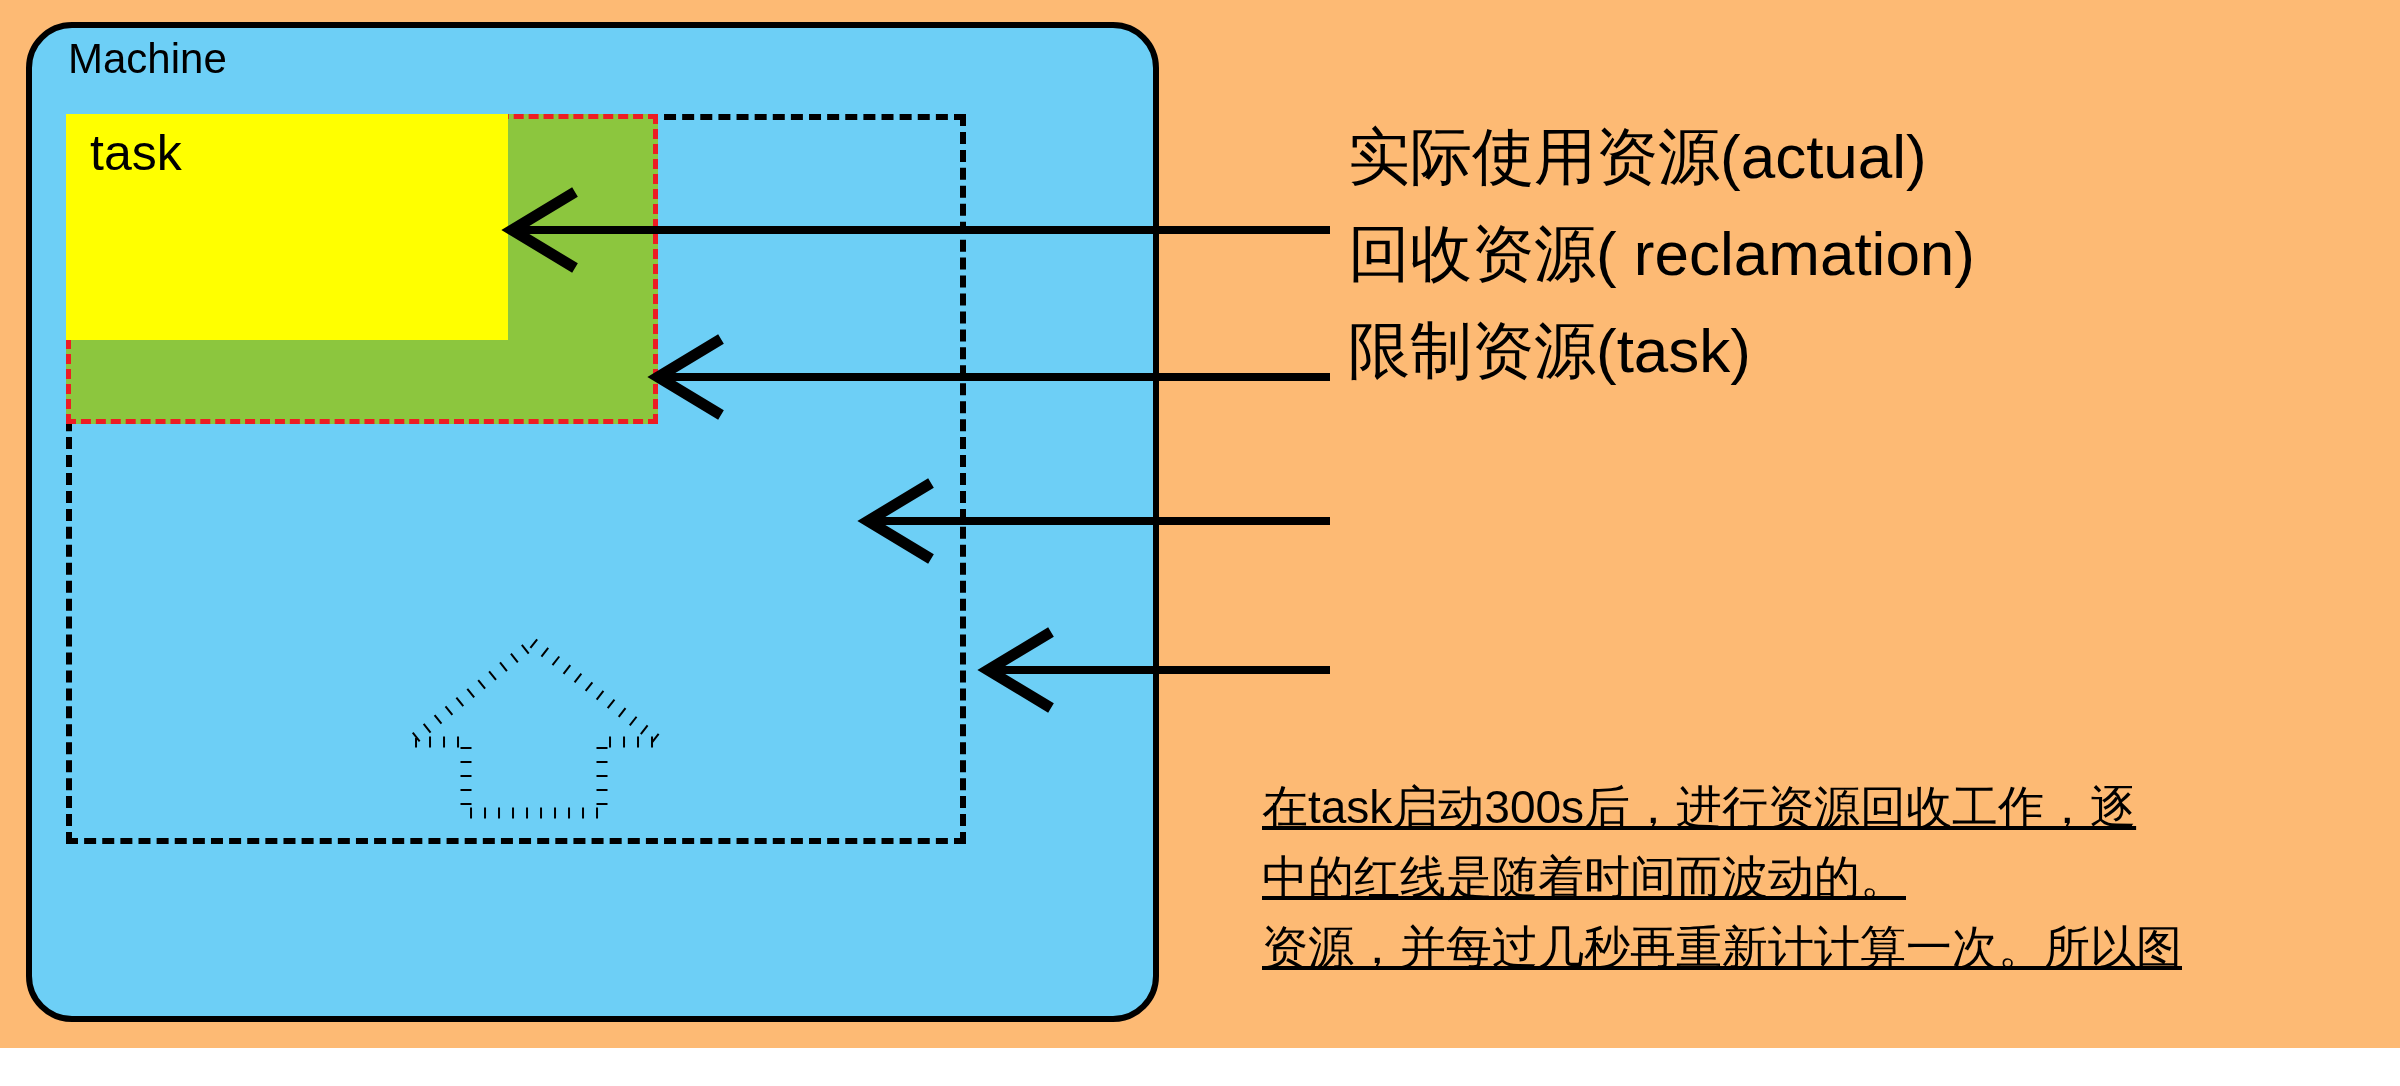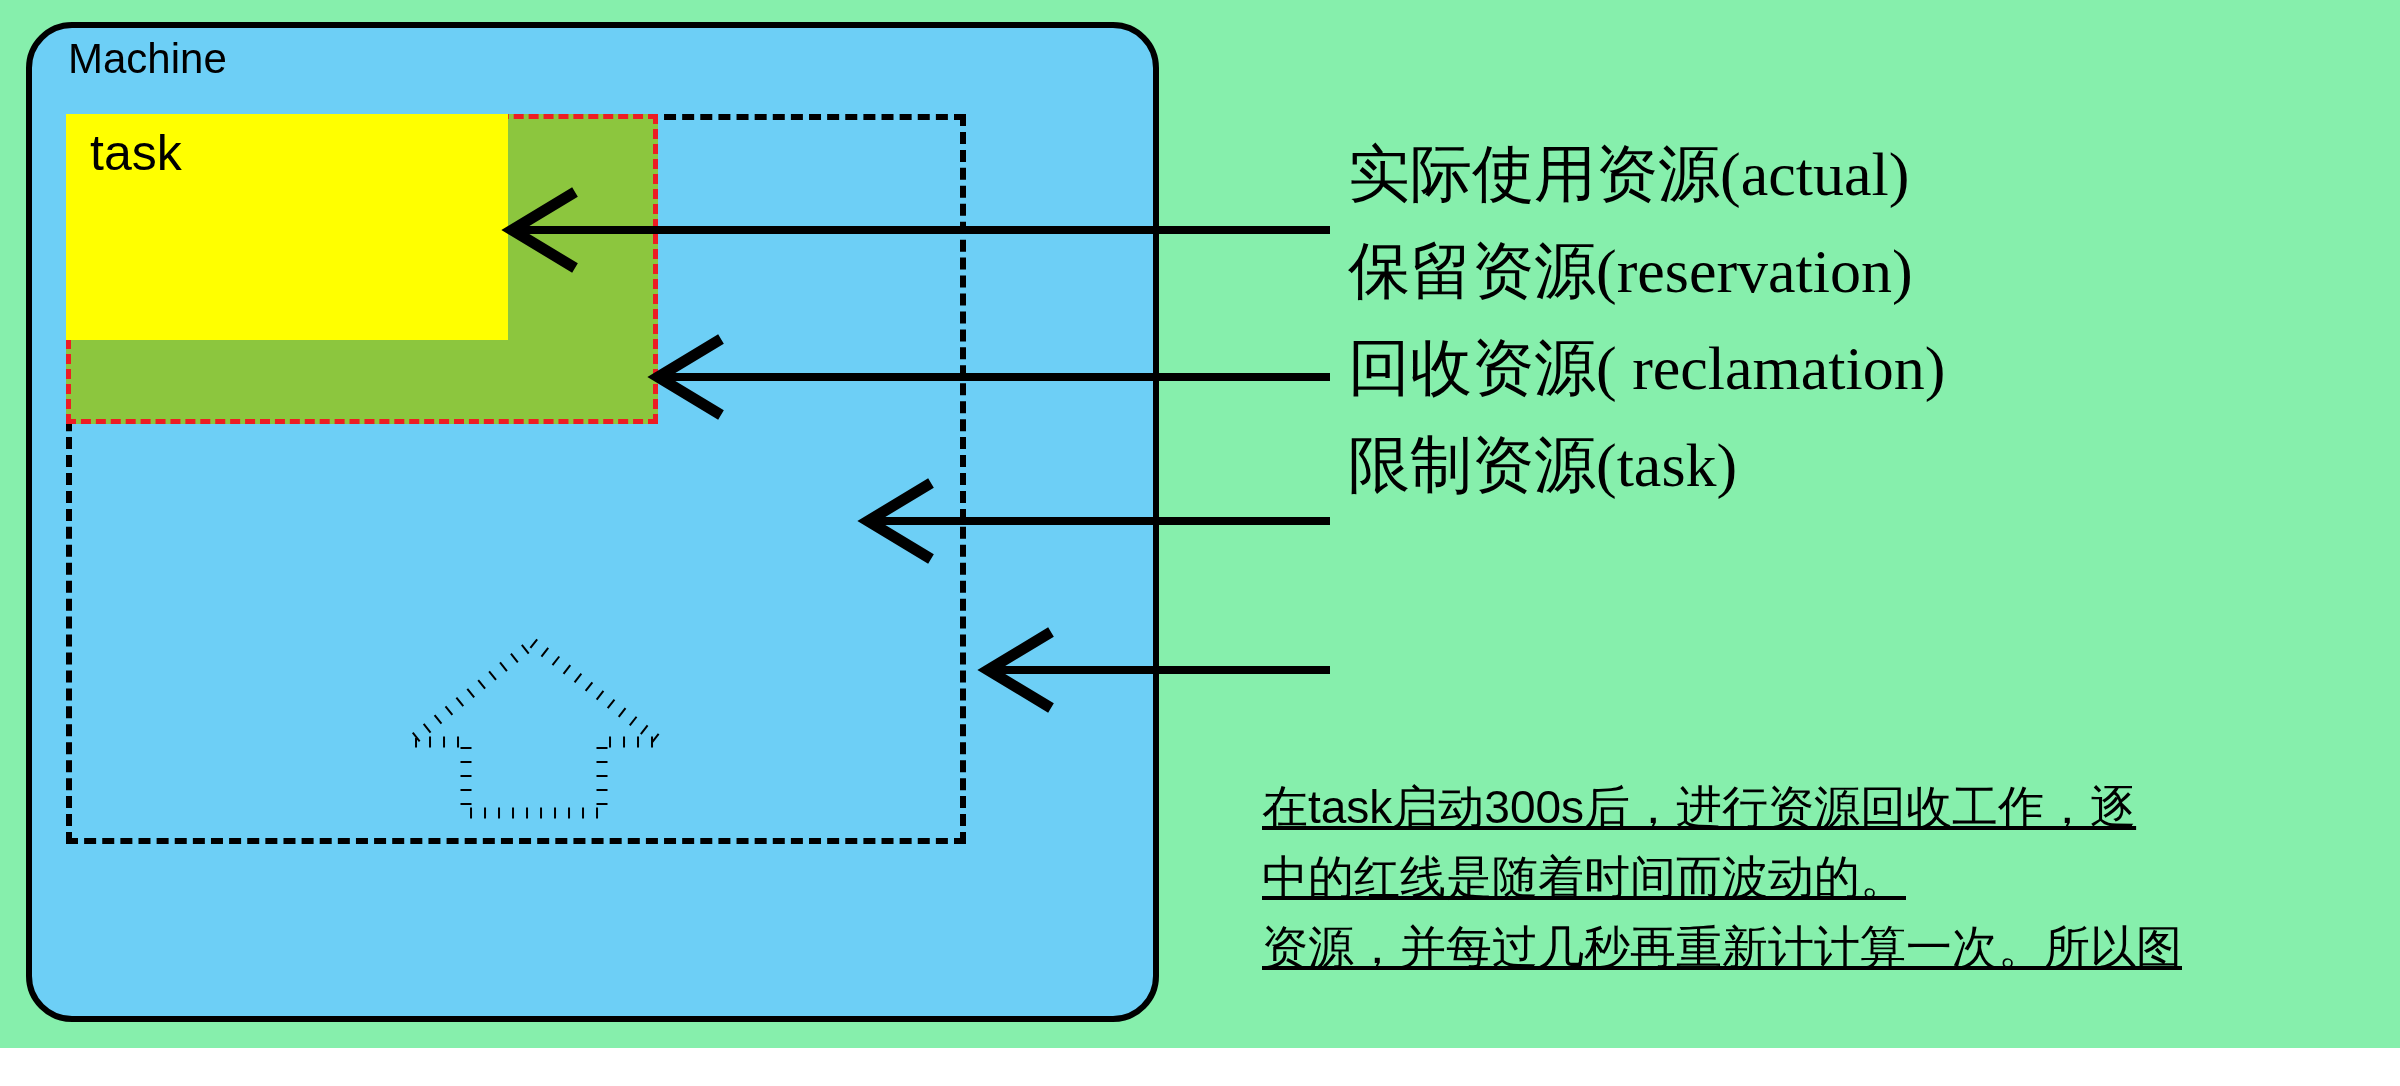--- a/index.html
+++ b/index.html
@@ -10,21 +10,21 @@
   body {
     width: 2400px;
     height: 1086px;
     font-family: "Liberation Sans", sans-serif;
     overflow: hidden;
   }
   #stage {
     position: relative;
     width: 2400px;
     height: 1048px;
-    background: #86efac;
+    background: #fdba74;
   }
 
   
   .machine-box {
     position: absolute;
     left: 26px;
     top: 22px;
     width: 1133px;
     height: 1000px;
     box-sizing: border-box;
@@ -99,22 +99,21 @@
   
   .legend {
     position: absolute;
     left: 1348px;
     top: 108px;
     width: 1040px;
   }
   .legend-row {
     height: 97px;
     display: flex;
-    align-items: flex-end;
-    font-family: Liberation Serif, serif;
+    align-items: center;
   }
   .legend-text {
     font-size: 62px;
     line-height: 1;
     color: #000000;
     white-space: nowrap;
   }
 
   
   .note {
@@ -163,23 +162,20 @@
     </g>
 
     <polygon points="533,643 660,742 602,742 602,813 466,813 466,742 410,742" fill="none" stroke="#000000" stroke-width="11" stroke-dasharray="2 12" stroke-linecap="butt"></polygon>
   </svg>
 
   <div class="legend">
     <div class="legend-row">
       <span class="legend-text">实际使用资源(actual)</span>
     </div>
     <div class="legend-row">
-      <span class="legend-text">保留资源(reservation)</span>
-    </div>
-    <div class="legend-row">
       <span class="legend-text">回收资源( reclamation)</span>
     </div>
     <div class="legend-row">
       <span class="legend-text">限制资源(task)</span>
     </div>
   </div>
 
   <div class="note">
     <div class="note-line">在task启动300s后，进行资源回收工作，逐</div>
     <div class="note-line">中的红线是随着时间而波动的。</div>

